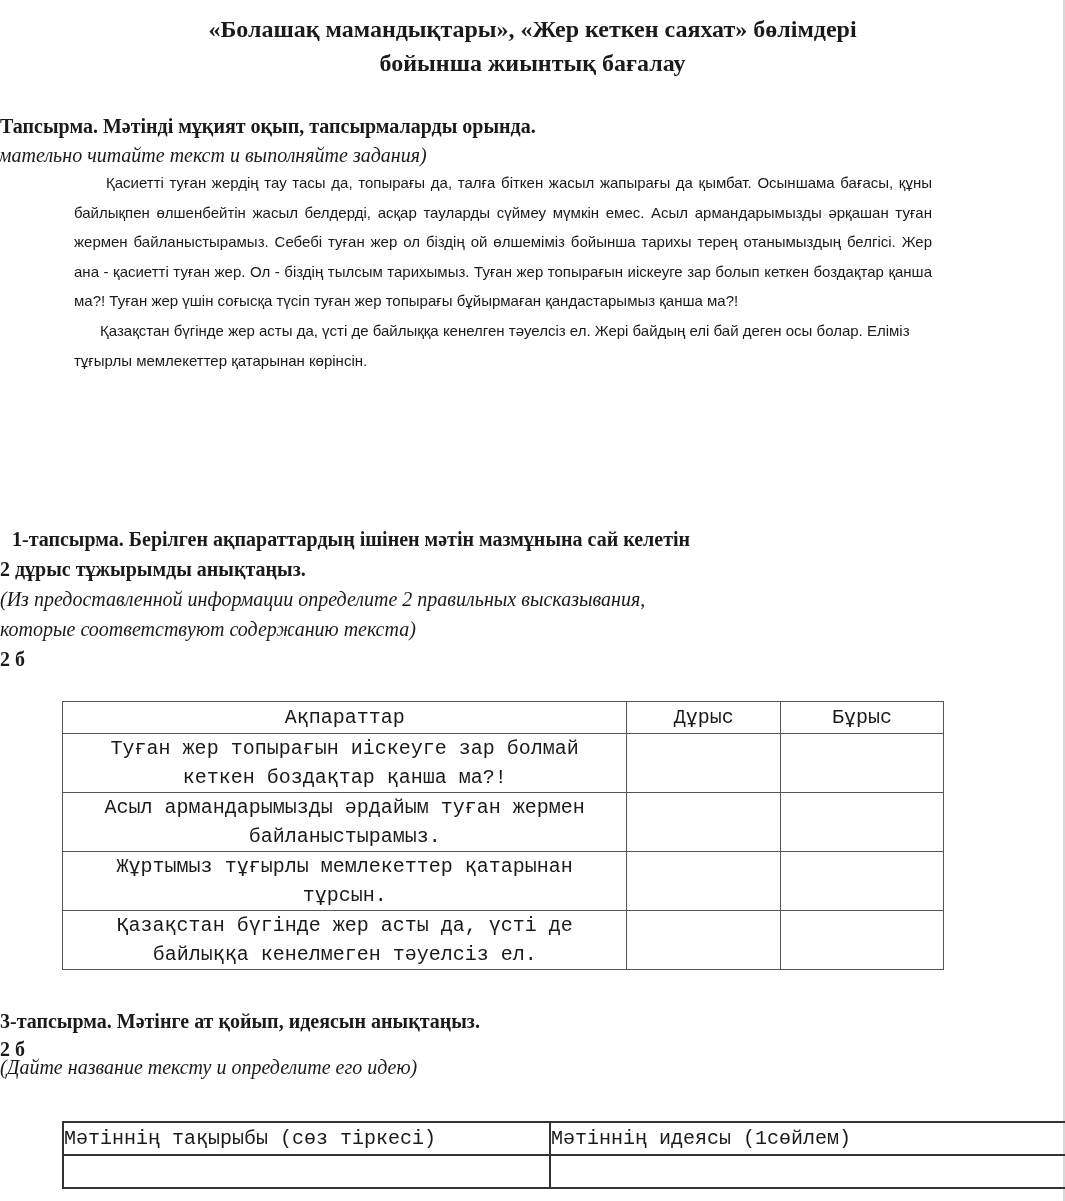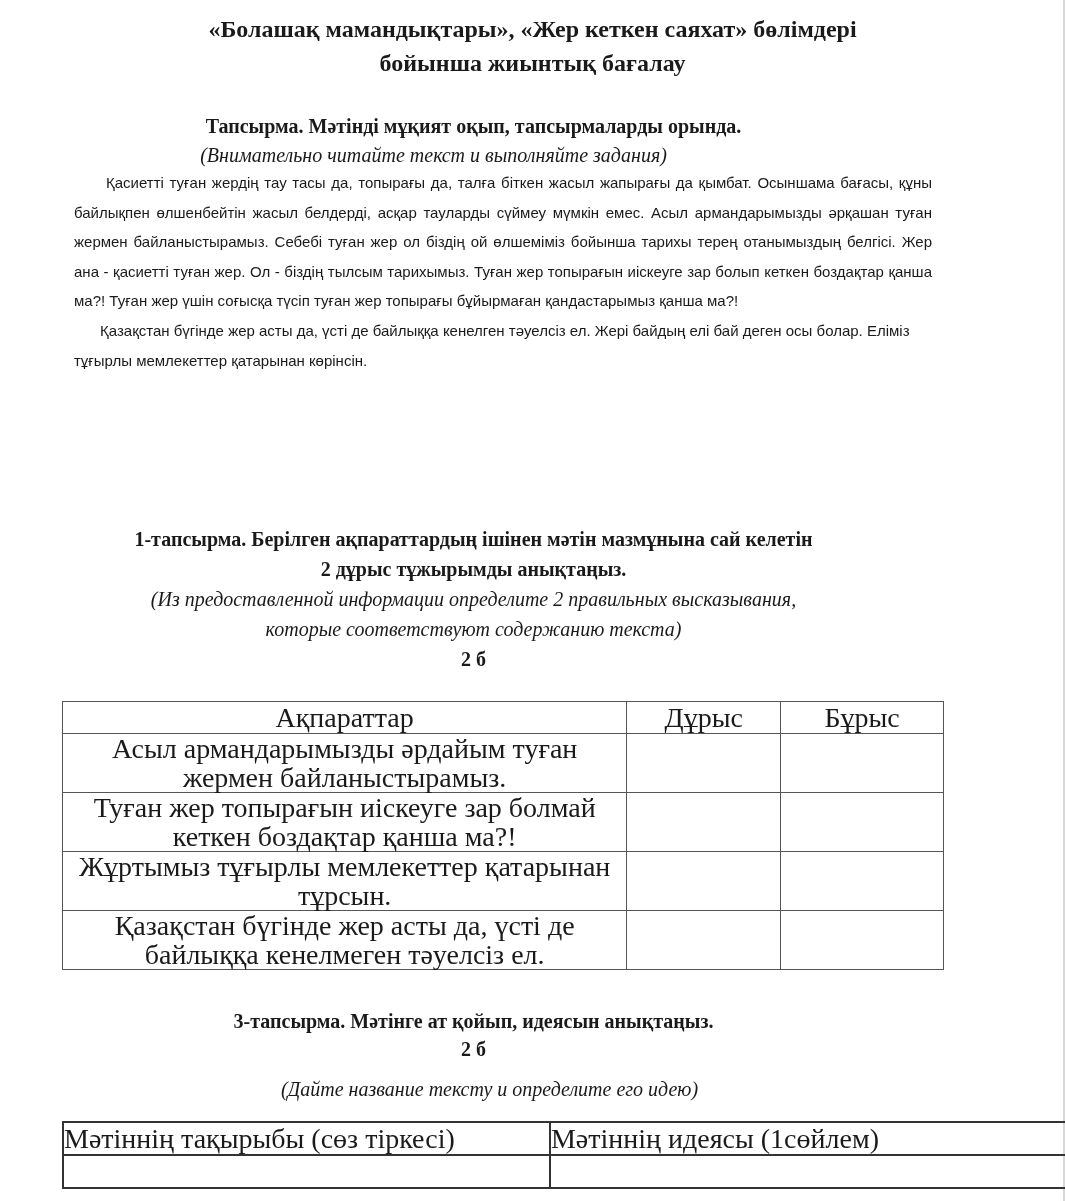--- a/index.html
+++ b/index.html
@@ -8,31 +8,31 @@
     background: #ffffff; position: relative;
     font-family: "DejaVu Serif", "Liberation Serif", serif;
     color: #1a1a1a;
   }
   .edge { position: absolute; right: 0; top: 0; width: 2px; height: 1201px; background: #d8d8d8; }
   .title {
     position: absolute; left: 0; width: 1065px; top: 12px;
     text-align: center; font-weight: bold; font-size: 24px; line-height: 34px;
     font-family: "Liberation Serif", serif;
   }
-  .center { position: absolute; left: 0; width: 947px; text-align: center; }
+  .center { position: absolute; left: 0; width: 947px; }
   .bold { font-weight: bold; font-family: "Liberation Serif", serif; font-size: 20px; }
   .ital { font-style: italic; font-family: "Liberation Serif", serif; font-size: 20px; }
   .body-text {
     position: absolute; left: 74px; width: 858px; top: 168px;
     font-family: Liberation Sans, sans-serif; font-size: 15px; line-height: 29.6px;
     text-align: justify;
   }
   .body-text p { margin: 0; text-indent: 32px; }
   .body-text p.p2 { text-indent: 26px; text-align: left; }
-  table { border-collapse: collapse; position: absolute; font-family: Liberation Serif, serif; font-size: 28px; border-radius: 6px; }
+  table { border-collapse: collapse; position: absolute; font-family: Liberation Mono, monospace; font-size: 20px; border-radius: 6px; }
   .t1 { left: 62px; top: 701px; width: 882px; }
   .t1 td, .t1 th { border: 1px solid #555; font-weight: normal; text-align: center; padding: 0 6px; line-height: 29px; }
   .t1 th { height: 31px; }
   .t1 td { height: 58px; }
   .t2 { left: 62px; top: 1121px; width: 1008px; }
   .t2 td { border: 2px solid #333; text-align: left; padding: 0 0 0 0; height: 31px; line-height: 31px; }
 </style>
 </head>
 <body>
 
@@ -44,64 +44,64 @@
 </div>
 
 <div class="center bold" style="top:112px; line-height:28px;">Тапсырма. Мәтінді мұқият оқып, тапсырмаларды орында.</div>
 <div class="center ital" style="top:141px; line-height:28px; left:-40px;">(Внимательно читайте текст и выполняйте задания)</div>
 
 <div class="body-text">
   <p>Қасиетті туған жердің тау тасы да, топырағы да, талға біткен жасыл жапырағы да қымбат. Осыншама бағасы, құны байлықпен өлшенбейтін жасыл белдерді, асқар тауларды сүймеу мүмкін емес. Асыл армандарымызды әрқашан туған жермен байланыстырамыз. Себебі туған жер ол біздің ой өлшеміміз бойынша тарихы терең отанымыздың белгісі. Жер ана - қасиетті туған жер. Ол - біздің тылсым тарихымыз. Туған жер топырағын иіскеуге зар болып кеткен боздақтар қанша ма?! Туған жер үшін соғысқа түсіп туған жер топырағы бұйырмаған қандастарымыз қанша ма?!</p>
   <p class="p2">Қазақстан бүгінде жер асты да, үсті де байлыққа кенелген тәуелсіз ел. Жері байдың елі бай деген осы болар. Еліміз тұғырлы мемлекеттер қатарынан көрінсін.</p>
 </div>
 
-<div class="center bold" style="top:524px; line-height:30px;">1-тапсырма. Берілген ақпараттардың ішінен мәтін мазмұнына сай келетін</div>
+<div class="center bold" style="top:524px; line-height:30px;padding-left:12px;">1-тапсырма. Берілген ақпараттардың ішінен мәтін мазмұнына сай келетін</div>
 <div class="center bold" style="top:554px; line-height:30px;">2 дұрыс  тұжырымды анықтаңыз.</div>
 <div class="center ital" style="top:584px; line-height:30px;">(Из предоставленной информации определите 2 правильных высказывания,</div>
 <div class="center ital" style="top:614px; line-height:30px;">которые соответствуют содержанию текста)</div>
 <div class="center bold" style="top:644px; line-height:30px;">2 б</div>
 
 <table class="t1">
   <colgroup>
       <col style="width:565px">
       <col style="width:154px">
       <col style="width:163px">
     </colgroup>
   <tbody>
       <tr>
     <th>Ақпараттар</th>
     <th>Дұрыс</th>
     <th>Бұрыс</th>
   </tr>
   <tr>
-    <td>Асыл армандарымызды әрдайым туған жермен байланыстырамыз.</td>
+    <td>Туған жер топырағын иіскеуге зар болмай кеткен боздақтар қанша ма?!</td>
     <td></td>
     <td></td>
   </tr>
   <tr>
-    <td>Туған жер топырағын иіскеуге зар болмай кеткен боздақтар қанша ма?!</td>
+    <td>Асыл армандарымызды әрдайым туған жермен байланыстырамыз.</td>
     <td></td>
     <td></td>
   </tr>
   <tr>
     <td>Жұртымыз тұғырлы мемлекеттер қатарынан тұрсын.</td>
     <td></td>
     <td></td>
   </tr>
   <tr>
     <td>Қазақстан бүгінде жер асты да, үсті де байлыққа кенелмеген тәуелсіз ел.</td>
     <td></td>
     <td></td>
   </tr>
 </tbody>
   </table>
 
 <div class="center bold" style="top:1006px; line-height:30px;">3-тапсырма.  Мәтінге ат қойып, идеясын анықтаңыз.</div>
 <div class="center bold" style="top:1034px; line-height:30px;">2 б</div>
-<div class="center ital" style="top:1074px; line-height:30px;padding-left:16px;">(Дайте название тексту и определите его идею)</div>
+<div class="center ital" style="top:1052px; line-height:30px;">(Дайте название тексту и определите его идею)</div>
 
 <table class="t2">
   <colgroup>
       <col style="width:424px">
       <col style="width:452px">
     </colgroup>
   <tbody>
       <tr>
     <td>Мәтіннің тақырыбы (сөз тіркесі)</td>
     <td>Мәтіннің идеясы (1сөйлем)</td>

